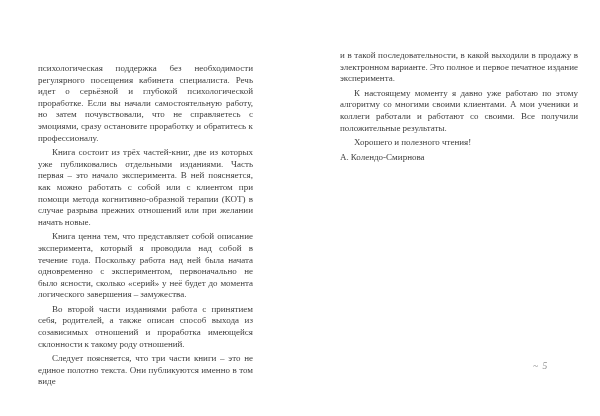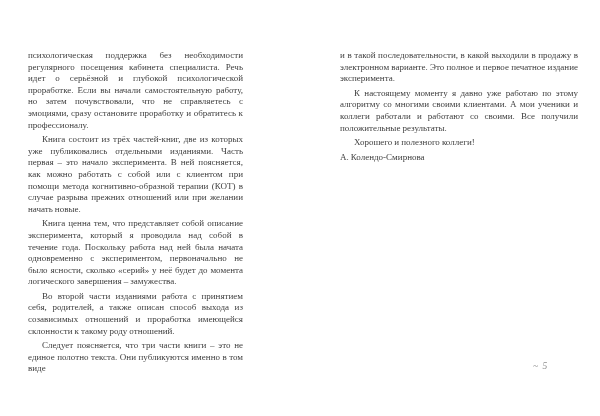--- a/index.html
+++ b/index.html
@@ -14,22 +14,23 @@
     background: #ffffff;
     font-family: "Liberation Serif", "DejaVu Serif", serif;
     color: #3d3d3d;
     overflow: hidden;
   }
   .text-col {
     position: absolute;
     top: 50px;
   }
   .col-left {
-    left: 28px;
+    left: 38px;
     width: 215px;
+    margin-top: 13px;
   }
   .col-right {
     left: 340px;
     width: 238px;
   }
   .text-col p {
     margin: 0 0 3px 0;
     font-size: 9px;
     line-height: 11.6px;
     text-align: justify;
@@ -65,19 +66,19 @@
     <p class="no-indent">психологическая поддержка без необходимости регулярного посещения кабинета специалиста. Речь идет о серьёзной и глубокой психологической проработке. Если вы начали самостоятельную работу, но затем почувствовали, что не справляетесь с эмоциями, сразу остановите проработку и обратитесь к профессионалу.</p>
     <p>Книга состоит из трёх частей-книг, две из которых уже публиковались отдельными изданиями. Часть первая – это начало эксперимента. В ней поясняется, как можно работать с собой или с клиентом при помощи метода когнитивно-образной терапии (КОТ) в случае разрыва прежних отношений или при желании начать новые.</p>
     <p>Книга ценна тем, что представляет собой описание эксперимента, который я проводила над собой в течение года. Поскольку работа над ней была начата одновременно с экспериментом, первоначально не было ясности, сколько «серий» у неё будет до момента логического завершения – замужества.</p>
     <p>Во второй части изданиями работа с принятием себя, родителей, а также описан способ выхода из созависимых отношений и проработка имеющейся склонности к такому роду отношений.</p>
     <p>Следует поясняется, что три части книги – это не единое полотно текста. Они публикуются именно в том виде</p>
   </div>
 
   <div class="text-col col-right">
     <p class="no-indent">и в такой последовательности, в какой выходили в продажу в электронном варианте. Это полное и первое печатное издание эксперимента.</p>
     <p>К настоящему моменту я давно уже работаю по этому алгоритму со многими своими клиентами. А мои ученики и коллеги работали и работают со своими. Все получили положительные результаты.</p>
-    <p>Хорошего и полезного коллеги!</p>
+    <p>Хорошего и полезного чтения!</p>
     <p class="signature">А. Колендо-Смирнова</p>
   </div>
 
   <div class="page-number">~ 5</div>
 
 </div>
 
 </body></html>

